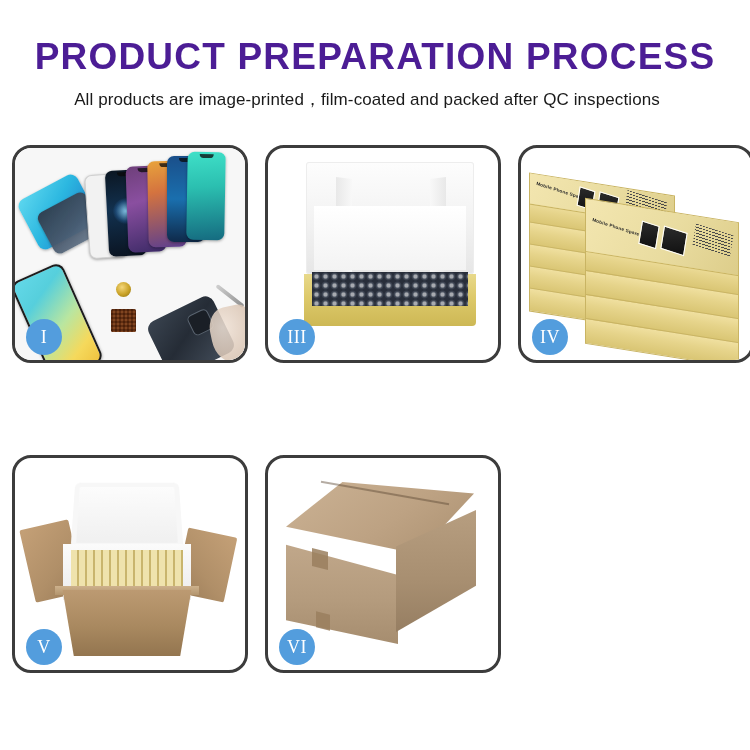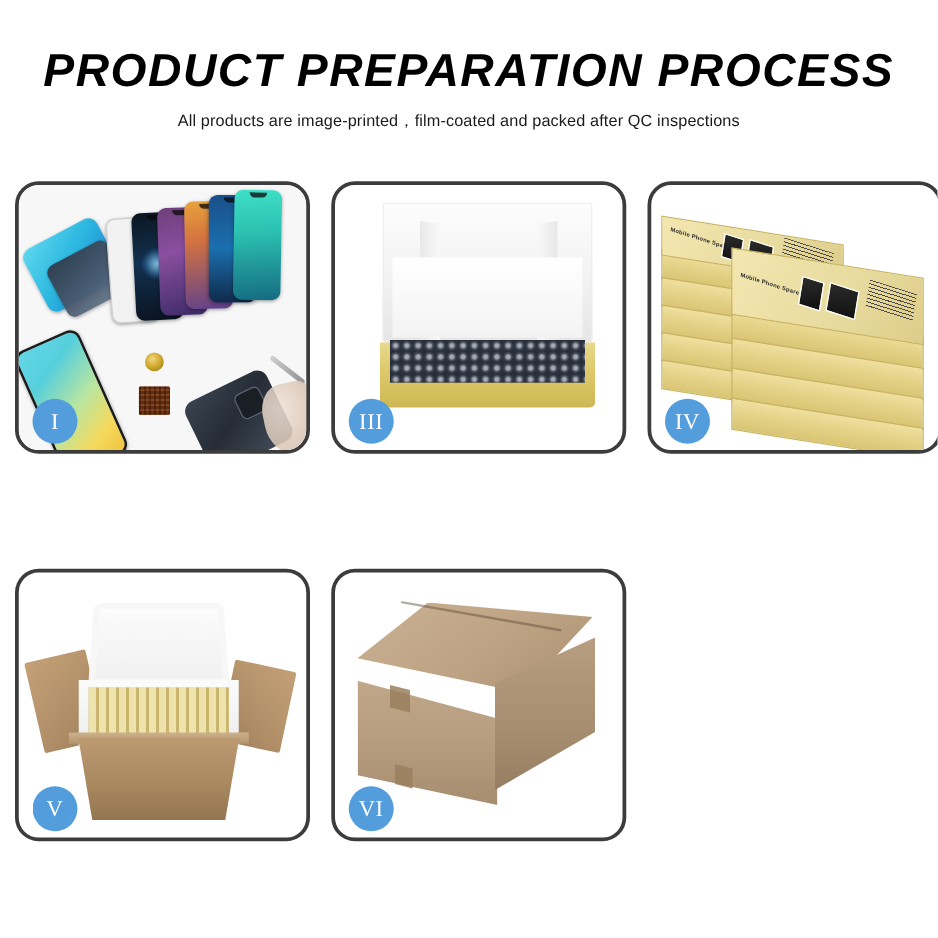--- a/index.html
+++ b/index.html
@@ -19,29 +19,28 @@
   .header {
     width: 100%;
     padding-top: 38px;
     text-align: center;
   }
   .page-title {
     font-family: "Liberation Sans", sans-serif;
     font-size: 37px;
     font-weight: bold;
     letter-spacing: 1.2px;
-    color: #000000;
+    color: #4c1d95;
     line-height: 1.05;
     margin: 0;
     white-space: nowrap;
-    font-style: italic;
   }
   .page-subtitle {
     font-family: "Liberation Sans", sans-serif;
-    font-size: 13px;
+    font-size: 17px;
     font-weight: normal;
     color: #1a1a1a;
     margin: 11px 16px 0 0;
     letter-spacing: 0.1px;
     white-space: nowrap;
   }
 
   
   .grid {
     position: absolute;

